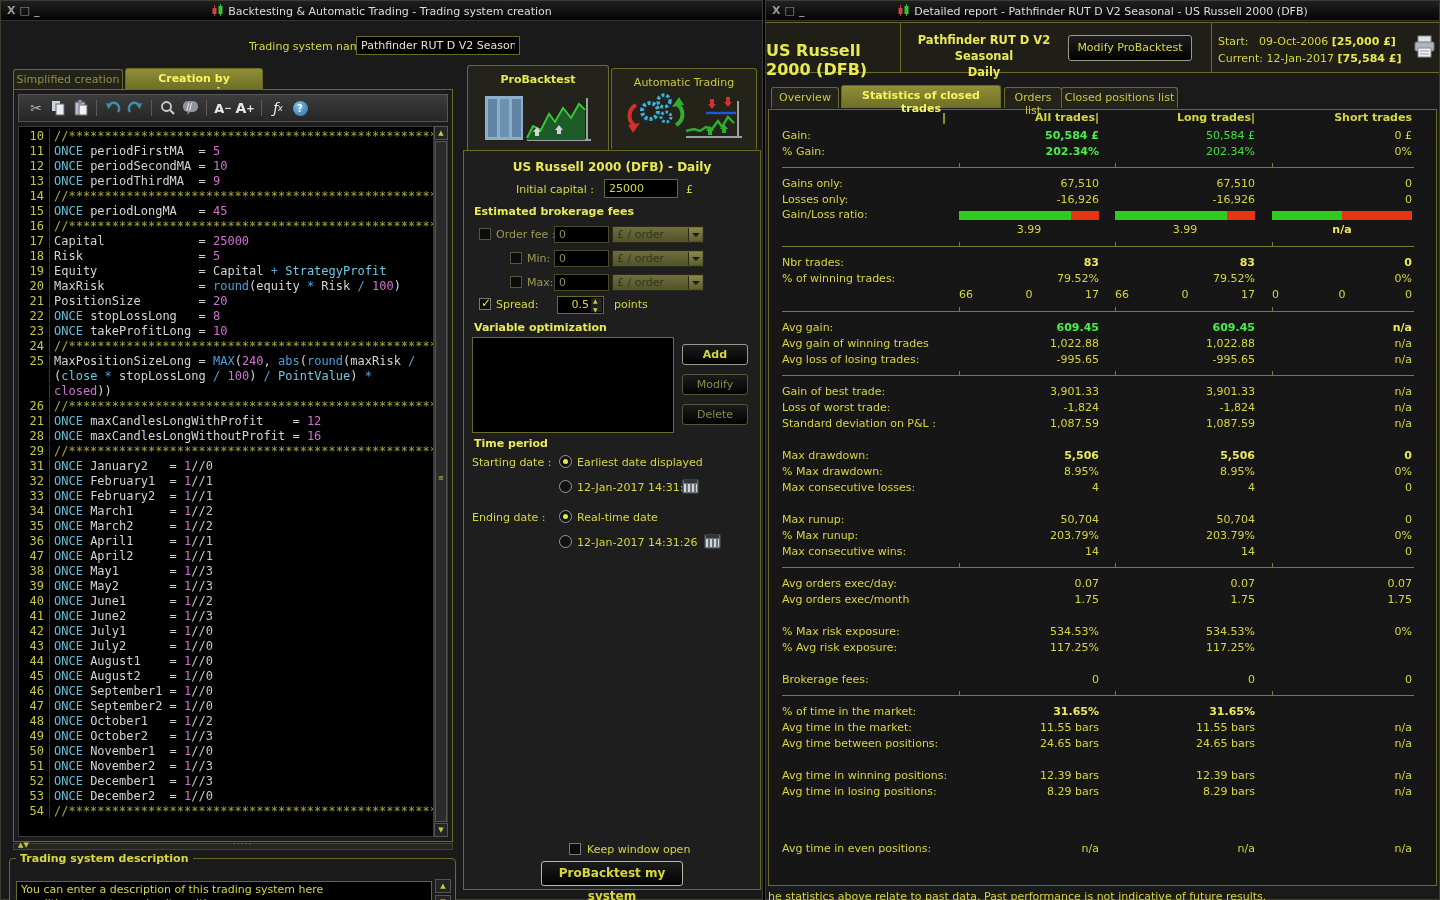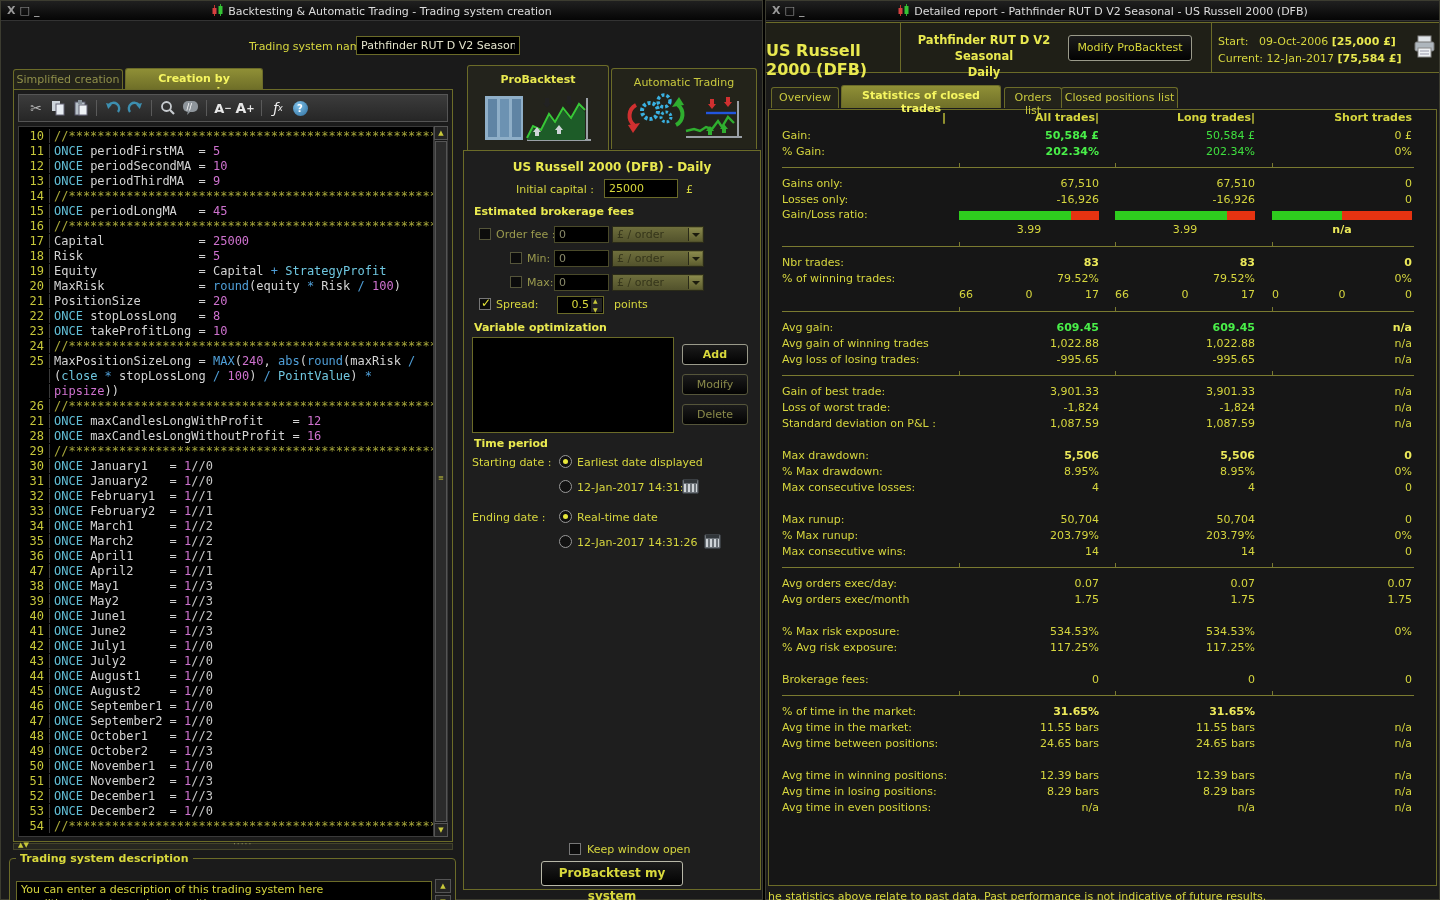--- a/index.html
+++ b/index.html
@@ -166,26 +166,25 @@
         <div class="code-row"><span class="code-num">17</span><span class="code-body"><span class="tok-v">Capital             = </span><span class="tok-n">25000</span></span></div>
         <div class="code-row"><span class="code-num">18</span><span class="code-body"><span class="tok-v">Risk                = </span><span class="tok-n">5</span></span></div>
         <div class="code-row"><span class="code-num">19</span><span class="code-body"><span class="tok-v">Equity              = Capital </span><span class="tok-f">+</span><span class="tok-v"> </span><span class="tok-b">StrategyProfit</span></span></div>
         <div class="code-row"><span class="code-num">20</span><span class="code-body"><span class="tok-v">MaxRisk             = </span><span class="tok-f">round</span><span class="tok-v">(equity </span><span class="tok-f">*</span><span class="tok-v"> Risk </span><span class="tok-f">/</span><span class="tok-v"> </span><span class="tok-n">100</span><span class="tok-v">)</span></span></div>
         <div class="code-row"><span class="code-num">21</span><span class="code-body"><span class="tok-v">PositionSize        = </span><span class="tok-n">20</span></span></div>
         <div class="code-row"><span class="code-num">22</span><span class="code-body"><span class="tok-k">ONCE</span><span class="tok-v"> stopLossLong   = </span><span class="tok-n">8</span></span></div>
         <div class="code-row"><span class="code-num">23</span><span class="code-body"><span class="tok-k">ONCE</span><span class="tok-v"> takeProfitLong = </span><span class="tok-n">10</span></span></div>
         <div class="code-row"><span class="code-num">24</span><span class="code-body"><span class="tok-c">//*******************************************************</span></span></div>
         <div class="code-row"><span class="code-num">25</span><span class="code-body"><span class="tok-v">MaxPositionSizeLong = </span><span class="tok-f">MAX</span><span class="tok-v">(</span><span class="tok-n">240</span><span class="tok-v">, </span><span class="tok-f">abs</span><span class="tok-v">(</span><span class="tok-f">round</span><span class="tok-v">(maxRisk </span><span class="tok-f">/</span></span></div>
         <div class="code-row"><span class="code-num"></span><span class="code-body"><span class="tok-v">(</span><span class="tok-b">close</span><span class="tok-v"> </span><span class="tok-f">*</span><span class="tok-v"> stopLossLong </span><span class="tok-f">/</span><span class="tok-v"> </span><span class="tok-n">100</span><span class="tok-v">) </span><span class="tok-f">/</span><span class="tok-v"> </span><span class="tok-b">PointValue</span><span class="tok-v">) </span><span class="tok-f">*</span></span></div>
-        <div class="code-row"><span class="code-num"></span><span class="code-body"><span class="tok-n">pipsize</span><span class="tok-v">))</span></span></div>
+        <div class="code-row"><span class="code-num"></span><span class="code-body"><span class="tok-n">closed</span><span class="tok-v">))</span></span></div>
         <div class="code-row"><span class="code-num">26</span><span class="code-body"><span class="tok-c">//*******************************************************</span></span></div>
         <div class="code-row"><span class="code-num">21</span><span class="code-body"><span class="tok-k">ONCE</span><span class="tok-v"> maxCandlesLongWithProfit    = </span><span class="tok-n">12</span></span></div>
         <div class="code-row"><span class="code-num">28</span><span class="code-body"><span class="tok-k">ONCE</span><span class="tok-v"> maxCandlesLongWithoutProfit = </span><span class="tok-n">16</span></span></div>
         <div class="code-row"><span class="code-num">29</span><span class="code-body"><span class="tok-c">//*******************************************************</span></span></div>
-        <div class="code-row"><span class="code-num">30</span><span class="code-body"><span class="tok-k">ONCE</span><span class="tok-v"> January1   = </span><span class="tok-n">1</span><span class="tok-g">//0</span></span></div>
         <div class="code-row"><span class="code-num">31</span><span class="code-body"><span class="tok-k">ONCE</span><span class="tok-v"> January2   = </span><span class="tok-n">1</span><span class="tok-g">//0</span></span></div>
         <div class="code-row"><span class="code-num">32</span><span class="code-body"><span class="tok-k">ONCE</span><span class="tok-v"> February1  = </span><span class="tok-n">1</span><span class="tok-g">//1</span></span></div>
         <div class="code-row"><span class="code-num">33</span><span class="code-body"><span class="tok-k">ONCE</span><span class="tok-v"> February2  = </span><span class="tok-n">1</span><span class="tok-g">//1</span></span></div>
         <div class="code-row"><span class="code-num">34</span><span class="code-body"><span class="tok-k">ONCE</span><span class="tok-v"> March1     = </span><span class="tok-n">1</span><span class="tok-g">//2</span></span></div>
         <div class="code-row"><span class="code-num">35</span><span class="code-body"><span class="tok-k">ONCE</span><span class="tok-v"> March2     = </span><span class="tok-n">1</span><span class="tok-g">//2</span></span></div>
         <div class="code-row"><span class="code-num">36</span><span class="code-body"><span class="tok-k">ONCE</span><span class="tok-v"> April1     = </span><span class="tok-n">1</span><span class="tok-g">//1</span></span></div>
         <div class="code-row"><span class="code-num">47</span><span class="code-body"><span class="tok-k">ONCE</span><span class="tok-v"> April2     = </span><span class="tok-n">1</span><span class="tok-g">//1</span></span></div>
         <div class="code-row"><span class="code-num">38</span><span class="code-body"><span class="tok-k">ONCE</span><span class="tok-v"> May1       = </span><span class="tok-n">1</span><span class="tok-g">//3</span></span></div>
         <div class="code-row"><span class="code-num">39</span><span class="code-body"><span class="tok-k">ONCE</span><span class="tok-v"> May2       = </span><span class="tok-n">1</span><span class="tok-g">//3</span></span></div>
         <div class="code-row"><span class="code-num">40</span><span class="code-body"><span class="tok-k">ONCE</span><span class="tok-v"> June1      = </span><span class="tok-n">1</span><span class="tok-g">//2</span></span></div>
@@ -610,21 +609,21 @@
         <span class="tcell c-all">12.39 bars</span>
         <span class="tcell c-long">12.39 bars</span>
         <span class="tcell c-short">n/a</span>
       </div>
       <div class="trow" style="height: 16px;">
         <span class="tlabel">Avg time in losing positions:</span>
         <span class="tcell c-all">8.29 bars</span>
         <span class="tcell c-long">8.29 bars</span>
         <span class="tcell c-short">n/a</span>
       </div>
-      <div class="trow" style="height: 16px;">
+      <div class="trow" style="height: 16px; margin-top: 41px;">
         <span class="tlabel">Avg time in even positions:</span>
         <span class="tcell c-all">n/a</span>
         <span class="tcell c-long">n/a</span>
         <span class="tcell c-short">n/a</span>
       </div>
     </div>
 
   <div class="abs ylbl" style="left:2px;top:889px;height:11px;font-size:11px;overflow:hidden;white-space:nowrap;">he statistics above relate to past data. Past performance is not indicative of future results.</div>
 <div class="tab" style="left: 5px; top: 86px; width: 68px; height: 21px; position: absolute;">Overview</div>
     <div class="tab active" style="left: 75px; top: 84px; width: 160px; height: 23px; position: absolute;">Statistics of closed trades</div>

